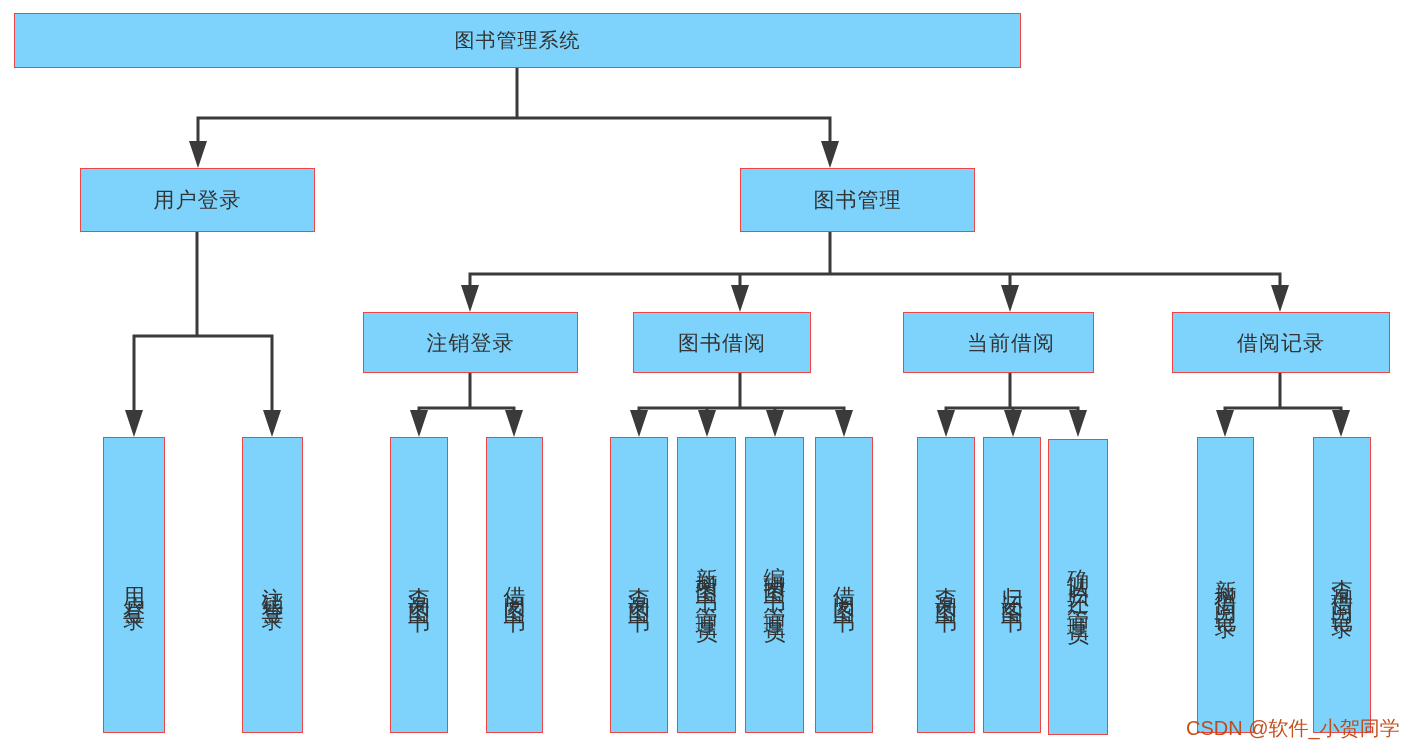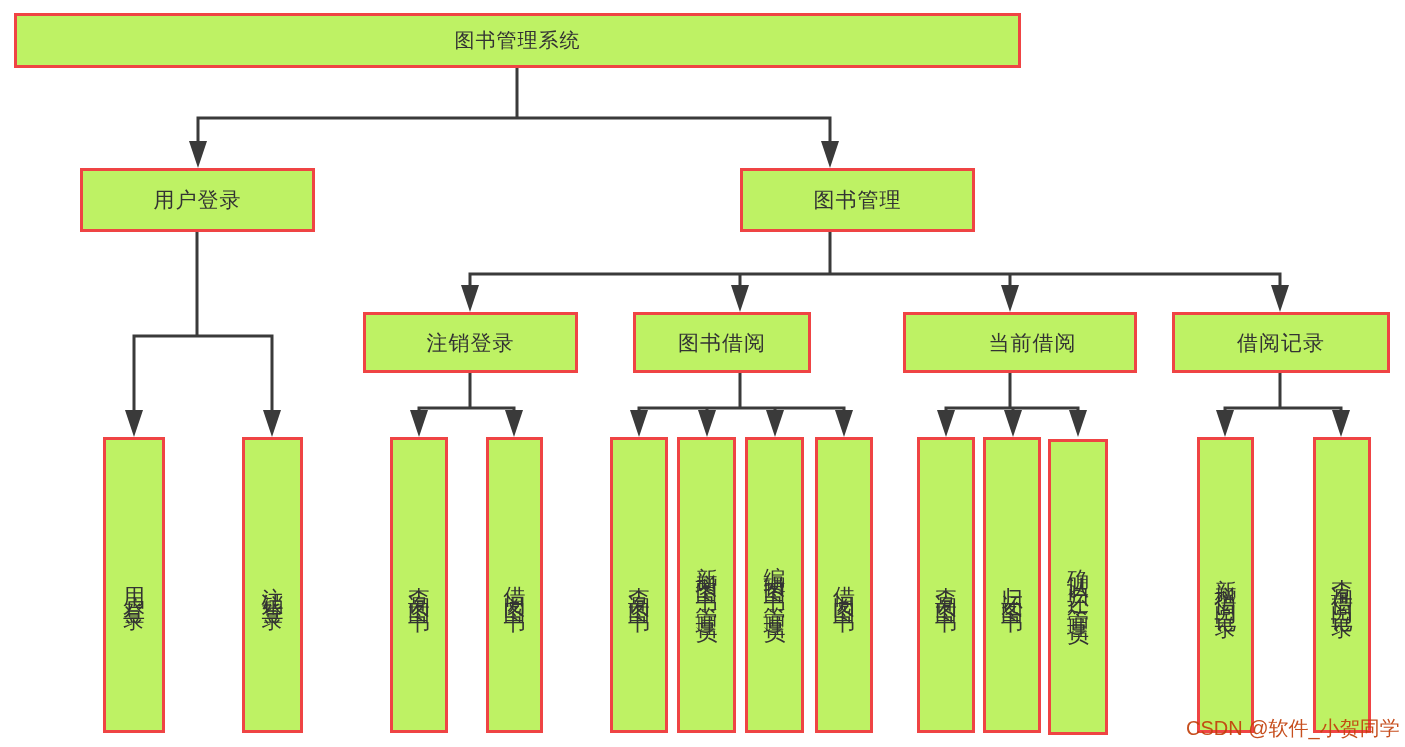--- a/index.html
+++ b/index.html
@@ -13,22 +13,22 @@
   }
   .wires {
     position: absolute;
     left: 0; top: 0;
     width: 1405px; height: 747px;
     pointer-events: none;
   }
   .node {
     position: absolute;
     box-sizing: border-box;
-    background: #bef264;
-    border: 3px solid #ef4444;
+    background: #7dd3fc;
+    border: 1px solid #ef4444;
     display: flex;
     align-items: center;
     justify-content: center;
     color: #333333;
   }
   .node.h .lbl {
     font-size: 21px;
     letter-spacing: 1px;
     white-space: nowrap;
   }
@@ -107,21 +107,21 @@
   <div class="node h" style="left:740px; top:168px; width:235px; height:64px;">
     <span class="lbl">图书管理</span>
   </div>
 
   <div class="node h" style="left:363px; top:312px; width:215px; height:61px;">
     <span class="lbl">注销登录</span>
   </div>
   <div class="node h" style="left:633px; top:312px; width:178px; height:61px;">
     <span class="lbl">图书借阅</span>
   </div>
-  <div class="node h" style="left:903px; top:312px; width:234px; height:61px;padding-left:25px;">
+  <div class="node h" style="left:903px; top:312px; width:191px; height:61px;padding-left:25px;">
     <span class="lbl">当前借阅</span>
   </div>
   <div class="node h" style="left:1172px; top:312px; width:218px; height:61px;">
     <span class="lbl">借阅记录</span>
   </div>
 
   <div class="node v" style="left:103px; top:437px; width:62px; height:296px;">
     <span class="lbl">用户登录</span>
   </div>
   <div class="node v" style="left:242px; top:437px; width:61px; height:296px;">

